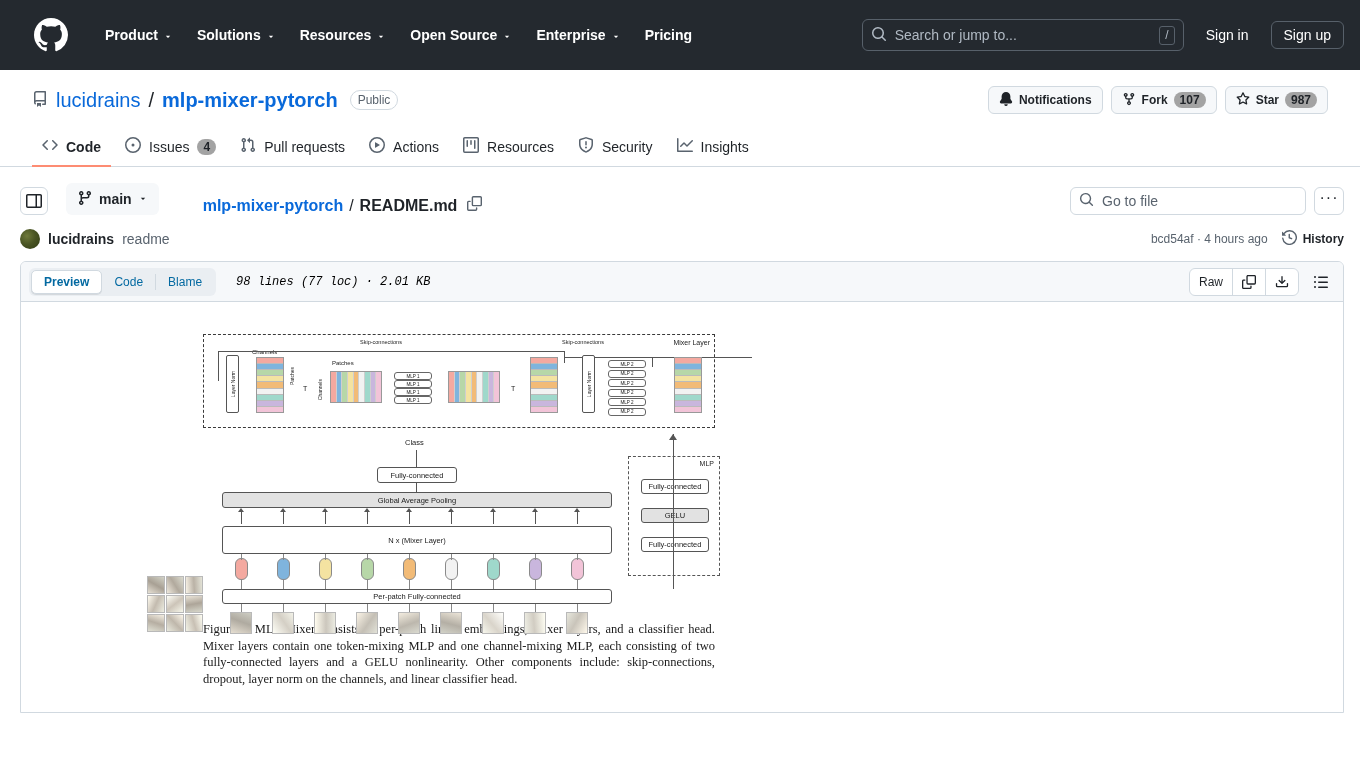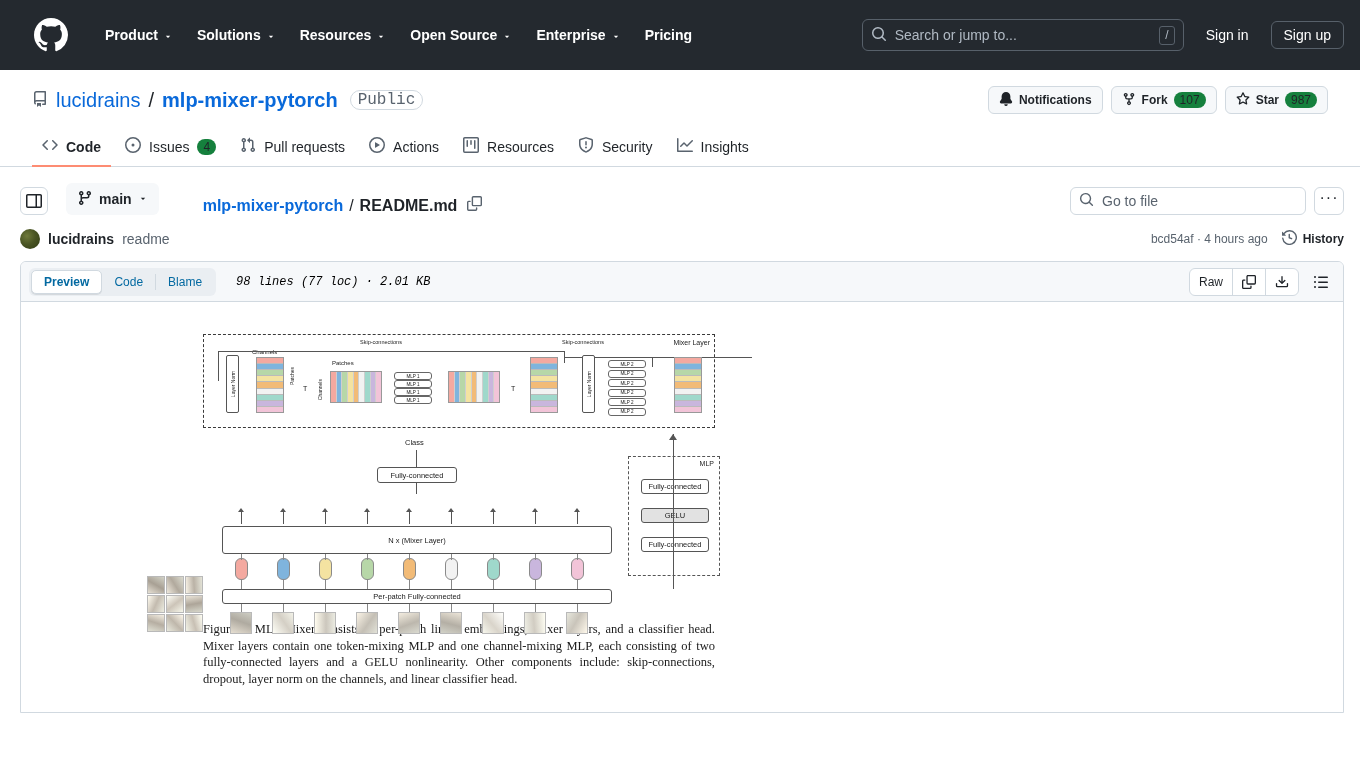--- a/index.html
+++ b/index.html
@@ -53,35 +53,35 @@
   
   .repo-head { padding: 16px 32px 0 32px; background: #ffffff; }
   .repo-title-row { display: flex; align-items: center; }
   .repo-title { display: flex; align-items: center; gap: 8px; font-size: 20px; }
   .repo-owner { color: #0969da; font-weight: 400; text-decoration: none; cursor: pointer; }
   .repo-sep { color: #1f2328; font-weight: 300; }
   .repo-name { color: #0969da; font-weight: 600; cursor: pointer; }
   .badge-public {
     margin-left: 4px;
     border: 1px solid #d1d9e0; border-radius: 2em;
-    font-size: 16px; line-height: 18px; color: #59636e;
-    padding: 0 7px; font-weight: 500; font-family: Liberation Mono, monospace;
+    font-size: 12px; line-height: 18px; color: #59636e;
+    padding: 0 7px; font-weight: 500;
   }
   .repo-actions { margin-left: auto; display: flex; align-items: center; gap: 8px; }
   .ghbtn {
     display: flex; align-items: center; gap: 6px;
     height: 28px; padding: 0 10px;
     border: 1px solid #d1d9e0; border-radius: 6px;
     background: #f6f8fa; color: #1f2328;
     font-size: 12px; font-weight: 600; cursor: pointer;
     white-space: nowrap;
   }
   .count-pill {
-    background: #15803d; border-radius: 2em; padding: 1px 6px;
-    font-size: 12px; font-weight: 400; color: #1f2328;
+    background: #a3a3a3; border-radius: 2em; padding: 1px 6px;
+    font-size: 12px; font-weight: 700; color: #1f2328;
   }
 
   
   .repo-tabs {
     display: flex; align-items: stretch; gap: 4px;
     margin-top: 15px; padding: 0 32px;
     border-bottom: 1px solid #d1d9e0;
     background: #ffffff;
   }
   .rtab {
@@ -626,20 +626,21 @@
       </div>
 
       <div class="lower">
 
         <span class="mx-label" style="left:202px; top:4px; font-size:7.5px;">Class</span>
         <div class="arrowline" style="left:213px; top:16px; width:0.9px; height:18px;"></div>
 
         <div class="lbox" style="left:174px; top:33px; width:80px; height:16px;">Fully-connected</div>
         <div class="arrowline" style="left:213px; top:49px; width:0.9px; height:11px;"></div>
 
+        <div class="lbox grey" style="left:19px; top:58px; width:390px; height:16px;">Global Average Pooling</div>
 
         <div id="gapArrows">
             <div class="arrowline" style="left: 38px; top: 76px; width: 0.9px; height: 14px;"></div>
             <div style="position: absolute; left: 35.4px; top: 74px; width: 0px; height: 0px; border-left: 3px solid transparent; border-right: 3px solid transparent; border-bottom: 4px solid rgb(85, 85, 85);"></div>
             <div class="arrowline" style="left: 80px; top: 76px; width: 0.9px; height: 14px;"></div>
             <div style="position: absolute; left: 77.4px; top: 74px; width: 0px; height: 0px; border-left: 3px solid transparent; border-right: 3px solid transparent; border-bottom: 4px solid rgb(85, 85, 85);"></div>
             <div class="arrowline" style="left: 122px; top: 76px; width: 0.9px; height: 14px;"></div>
             <div style="position: absolute; left: 119.4px; top: 74px; width: 0px; height: 0px; border-left: 3px solid transparent; border-right: 3px solid transparent; border-bottom: 4px solid rgb(85, 85, 85);"></div>
             <div class="arrowline" style="left: 164px; top: 76px; width: 0.9px; height: 14px;"></div>
             <div style="position: absolute; left: 161.4px; top: 74px; width: 0px; height: 0px; border-left: 3px solid transparent; border-right: 3px solid transparent; border-bottom: 4px solid rgb(85, 85, 85);"></div>

